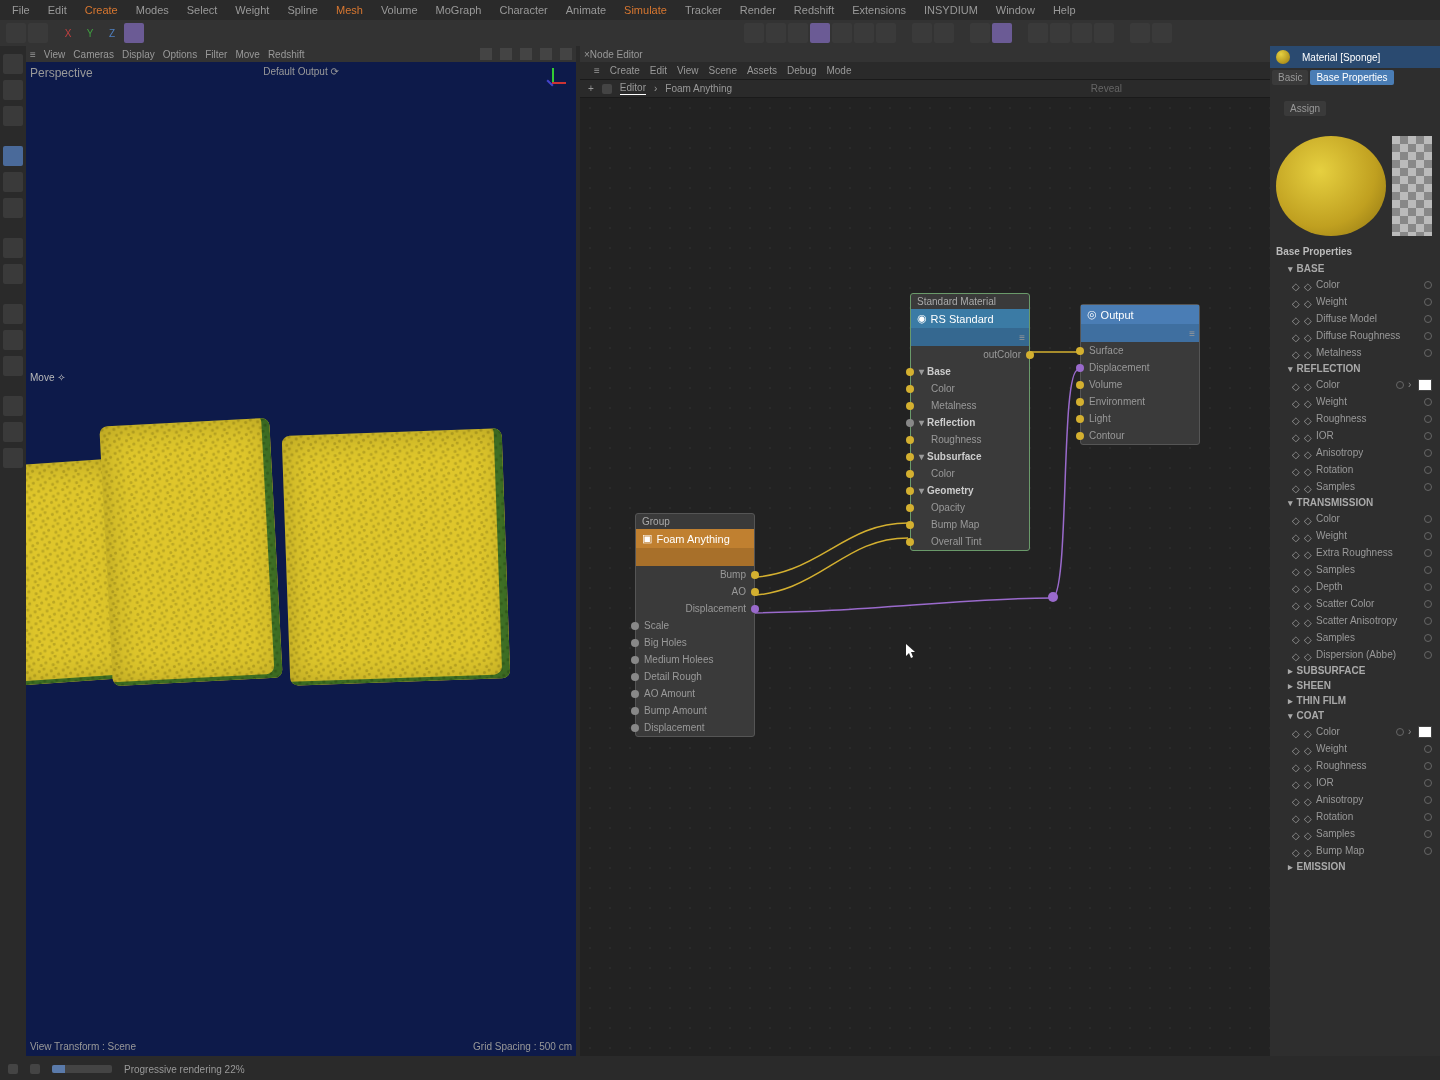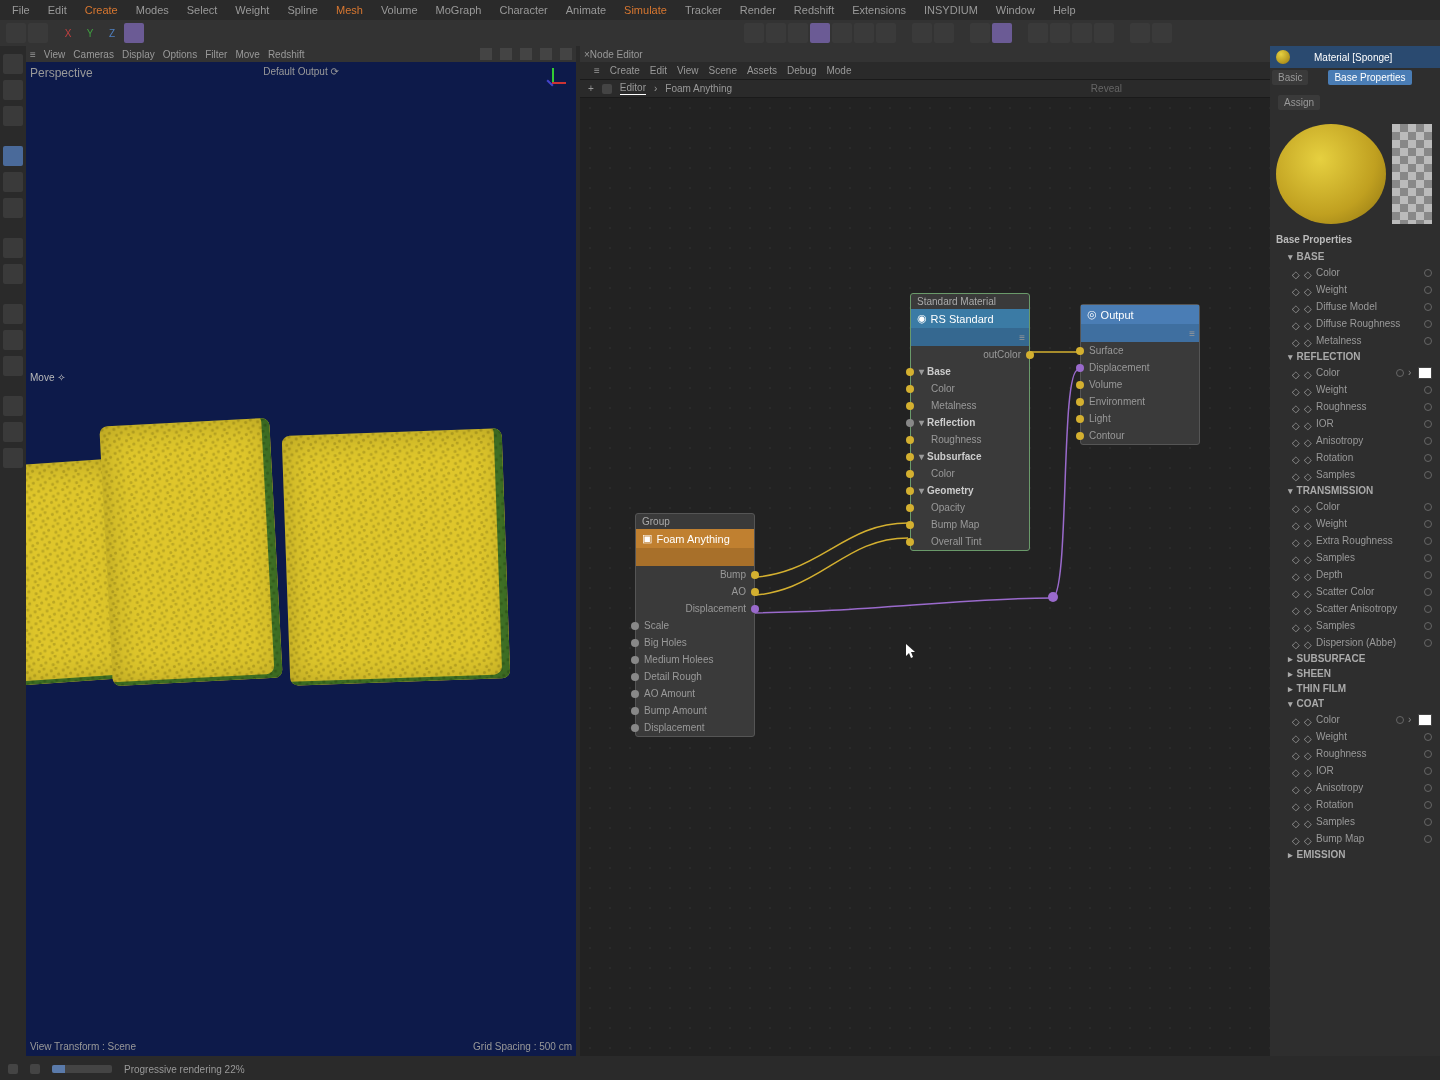--- a/index.html
+++ b/index.html
@@ -71,25 +71,25 @@
 .port-out { position: absolute; right: -5px; top: 50%; transform: translateY(-50%); width: 8px; height: 8px; border-radius: 50%; background: #d4b030; }
 .port-in { position: absolute; left: -5px; top: 50%; transform: translateY(-50%); width: 8px; height: 8px; border-radius: 50%; background: #d4b030; }
 .port-grey { background: #888; }
 .port-purple { background: #9a6acc; }
 .right-align { text-align: left; justify-content: flex-end; }
 
 svg.wires { position: absolute; top: 0; left: 0; width: 100%; height: 100%; pointer-events: none; }
 
 
 .attr-panel { position: absolute; right: 0; top: 46px; width: 170px; bottom: 24px; background: #2e2e2e; display: flex; flex-direction: column; font-size: 10px; overflow: hidden; }
-.attr-head { padding: 4px 6px; display: flex; align-items: center; gap: 24px; background: #2a4a70; color: #fff; }
-.attr-tabs { display: flex; gap: 20px; padding: 2px; }
+.attr-head { padding: 4px 6px; display: flex; align-items: center; gap: 12px; background: #2a4a70; color: #fff; }
+.attr-tabs { display: flex; gap: 2px; padding: 2px; }
 .attr-tab { padding: 2px 6px; background: #3a3a3a; border-radius: 2px; cursor: pointer; }
 .attr-tab.active { background: #4a7db5; color: #fff; }
-.attr-assign { padding: 2px 6px; background: #3a3a3a; margin: 8px; display: inline-block; border-radius: 2px; width: fit-content; }
+.attr-assign { padding: 2px 6px; background: #3a3a3a; margin: 14px; display: inline-block; border-radius: 2px; width: fit-content; }
 .attr-preview { width: 110px; height: 100px; margin: 6px; background: radial-gradient(circle at 40% 35%, #e6d040 0%, #c0a020 60%, #8a7010 100%); border-radius: 50%; position: relative; }
 .attr-preview-wrap { display: flex; }
 .attr-checker { width: 40px; height: 100px; margin: 6px 0; background: repeating-conic-gradient(#888 0 25%, #bbb 0 50%) 0 0/16px 16px; }
 .attr-section { padding: 4px 6px; color: #bbb; font-weight: bold; }
 .attr-group { padding: 2px 8px 2px 18px; color: #aaa; font-weight: bold; display: flex; align-items: center; gap: 4px; }
 .attr-group .car { font-size: 9px; }
 .attr-row { display: flex; align-items: center; padding: 1px 8px 1px 22px; gap: 4px; height: 17px; }
 .attr-row .d1 { width: 8px; height: 8px; }
 .attr-row .d2 { width: 8px; height: 8px; }
 .attr-row .lbl { flex: 1; }

